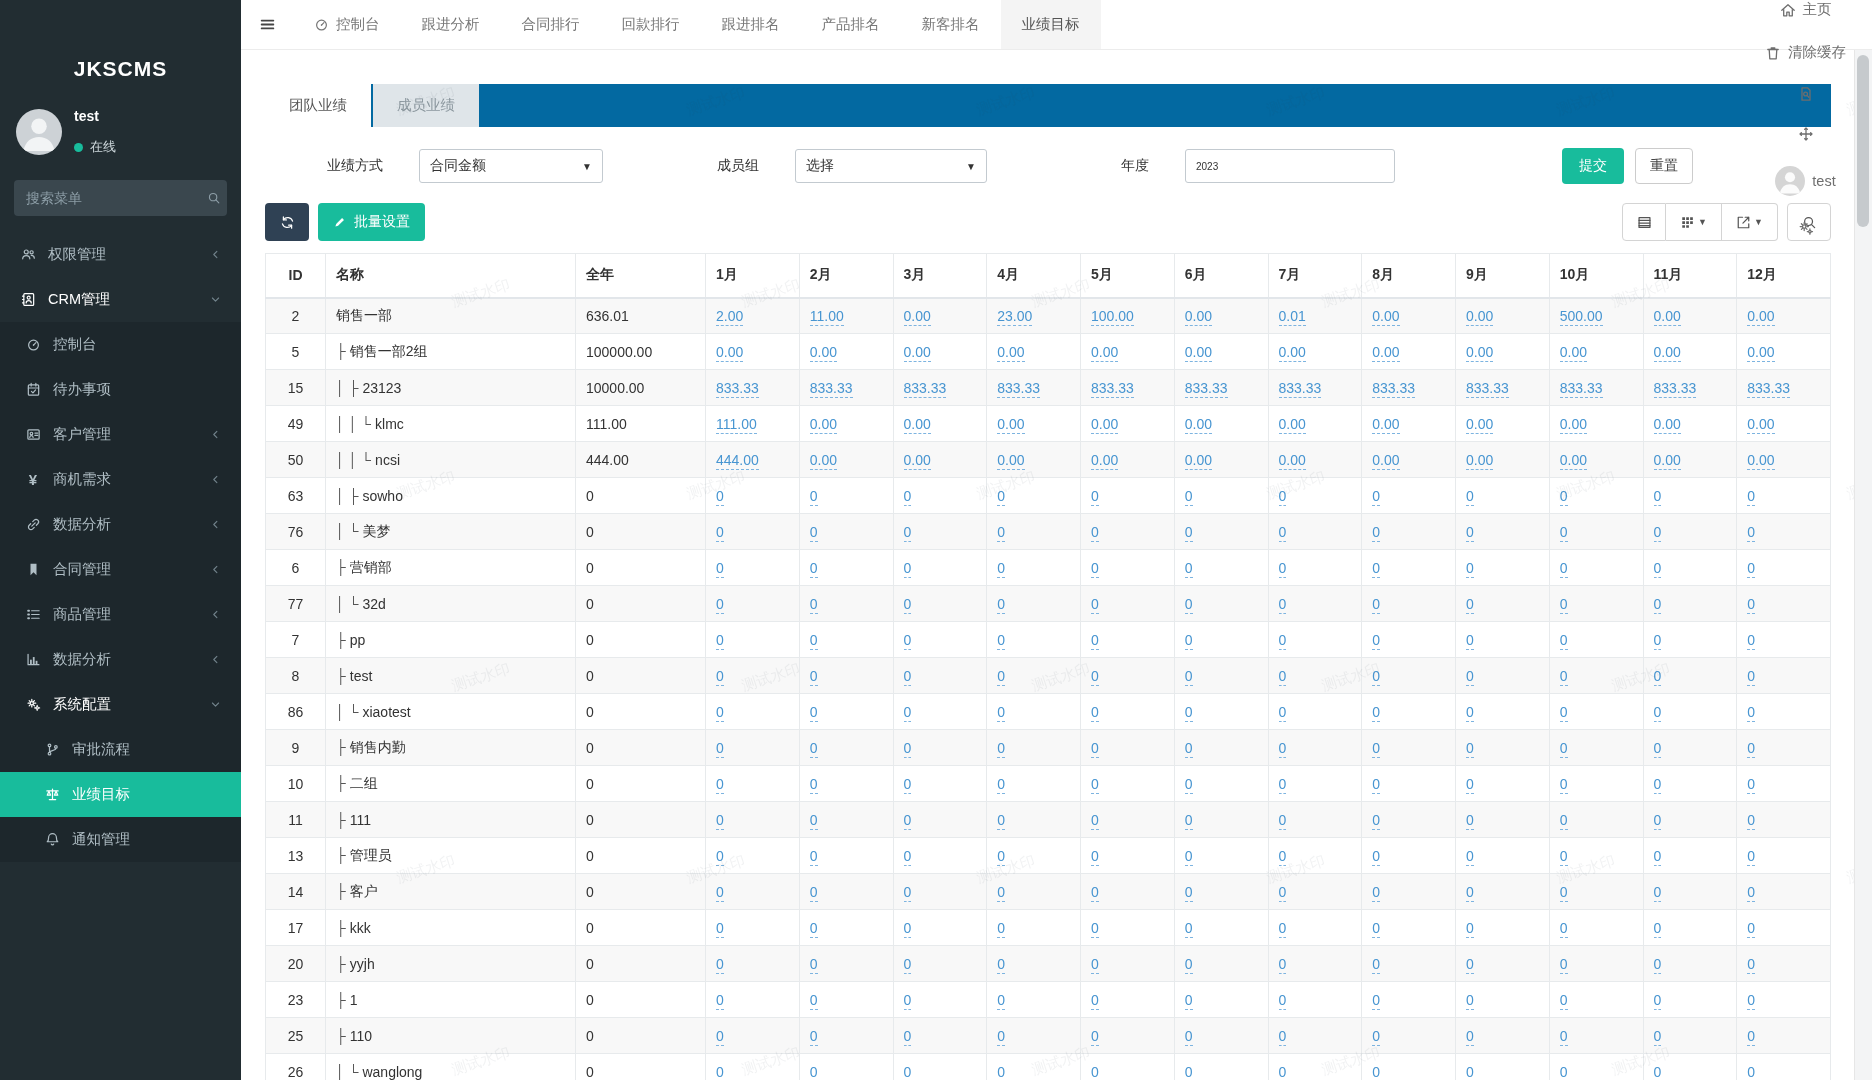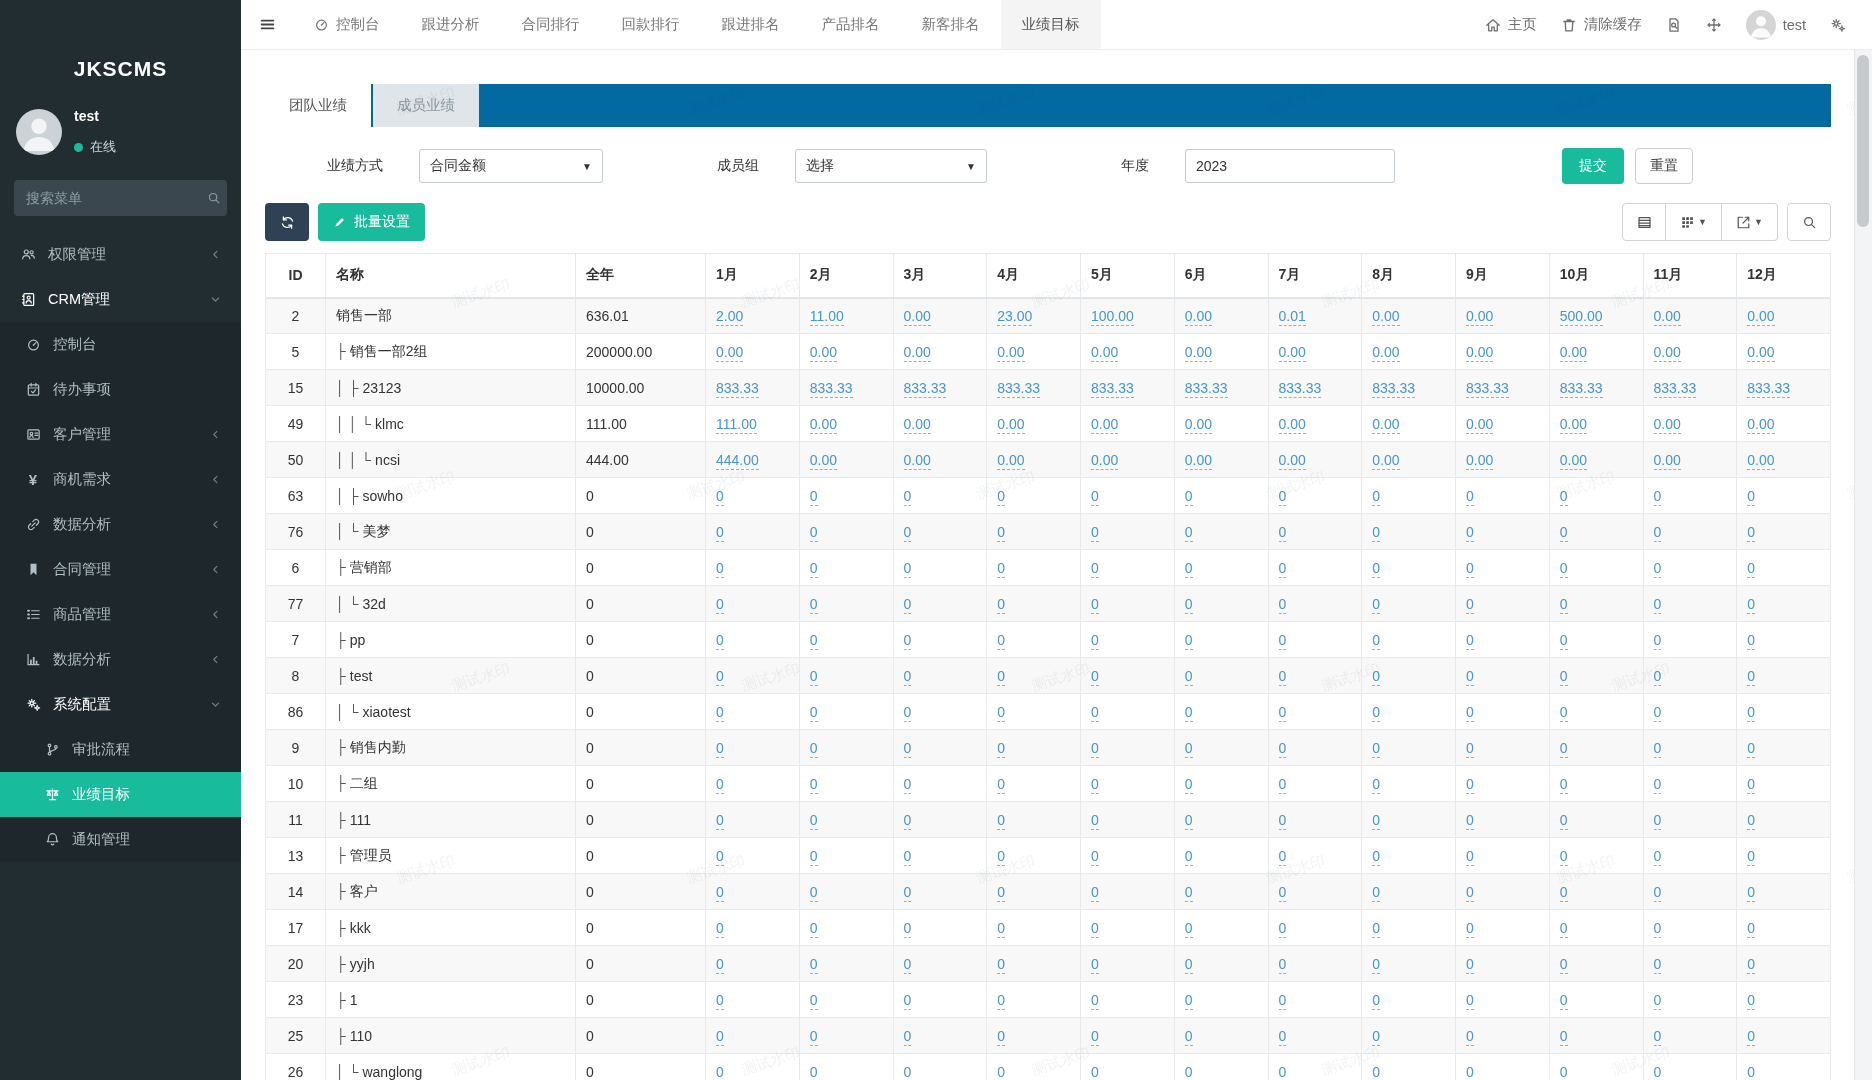--- a/index.html
+++ b/index.html
@@ -33,40 +33,40 @@
   .menu li.active { background:#18bc9c; color:#fff; }
 
   
   .navbar { position:fixed; left:241px; right:0; top:0; height:50px; background:#fff; border-bottom:1px solid #ececec;
     display:flex; align-items:stretch; z-index:15; }
   .hamburger { width:52px; display:flex; align-items:center; justify-content:center; color:#444; font-size:17px; cursor:pointer; }
   .nav-items { display:flex; align-items:stretch; }
   .nav-item { display:flex; align-items:center; padding:0 21px; color:#777; cursor:pointer; font-size:14.5px; white-space:nowrap; }
   .nav-item .icn { margin-right:7px; font-size:15px; }
   .nav-item.active { background:#f4f4f4; color:#555; }
-  .nav-right { margin-left:auto; display:flex; align-items:center; padding-right:26px; gap:24px; color:#6e6e6e; }
+  .nav-right { margin-left:auto; display:flex; align-items:center; padding-right:26px; gap:24px; color:#6e6e6e;flex-direction:column; }
   .nav-right .nritem { display:flex; align-items:center; gap:7px; cursor:pointer; font-size:14.5px; }
   .nav-right .icn { font-size:16px; }
   .avatar-sm { width:30px; height:30px; border-radius:50%; background:#d5d5d5; overflow:hidden; flex:none; }
 
   
   .main { position:absolute; left:241px; top:50px; right:18px; bottom:0; overflow:hidden; }
   .content { padding:34px 23px 0 24px; }
   .tabbar { background:#0369a1; display:flex; align-items:stretch; height:43px; }
   .tab { padding:0 24px; display:flex; align-items:center; font-size:14.5px; color:#8b979e; background:#dfe5e9; cursor:pointer; margin-right:2px; }
   .tab.active { background:#fff; color:#555; }
   .filter-row { background:#fff; display:flex; align-items:center; padding:21px 0 14px; }
   .flabel { color:#333; margin-right:36px; white-space:nowrap; }
   .fg1 { margin-left:62px; } .fg2 { margin-left:114px; } .fg3 { margin-left:134px; }
   .fgroup { display:flex; align-items:center; }
   .fake-select { height:34px; border:1px solid #c3cad0; background:#fff; display:flex; align-items:center;
     padding:0 10px; border-radius:3px; cursor:pointer; color:#333; }
   .fake-select .caret { margin-left:auto; font-size:10px; color:#333; }
   .w200 { width:184px; } .w192 { width:192px; }
-  .year-input { width:210px; height:34px; border:1px solid #c3cad0; border-radius:3px; padding:0 10px; font-size:14px; color:#333; outline:none; }
+  .year-input { width:210px; height:34px; border:1px solid #c3cad0; border-radius:3px; padding:0 10px; font-size:10px; color:#333; outline:none; }
   .fbtns { margin-left:auto; margin-right:138px; display:flex; gap:11px; }
   .btn { border:none; border-radius:4px; font-size:14px; cursor:pointer; font-family:inherit; }
   .btn-submit { background:#18bc9c; color:#fff; padding:8px 17px; }
   .btn-reset { background:#fff; color:#444; border:1px solid #ccc; padding:8px 14px; }
 
   .toolbar { display:flex; align-items:center; margin-top:5px; }
   .btn-refresh { width:44px; height:38px; background:#2f4154; color:#fff; border-radius:4px; display:flex; align-items:center; justify-content:center; font-size:15px; }
   .btn-batch { margin-left:9px; height:38px; background:#18bc9c; color:#fff; border-radius:4px; display:flex; align-items:center; padding:0 15px; gap:8px; }
   .btn-batch .icn { font-size:13px; }
   .tool-right { margin-left:auto; display:flex; align-items:center; }
@@ -538,21 +538,21 @@
               <td><span class="editable">0.01</span></td>
               <td><span class="editable">0.00</span></td>
               <td><span class="editable">0.00</span></td>
               <td><span class="editable">500.00</span></td>
               <td><span class="editable">0.00</span></td>
               <td><span class="editable">0.00</span></td>
             </tr>
             <tr>
               <td class="c-id">5</td>
               <td><span class="prefix">├ </span>销售一部2组</td>
-              <td>200000.00</td>
+              <td>100000.00</td>
               <td><span class="editable">0.00</span></td>
               <td><span class="editable">0.00</span></td>
               <td><span class="editable">0.00</span></td>
               <td><span class="editable">0.00</span></td>
               <td><span class="editable">0.00</span></td>
               <td><span class="editable">0.00</span></td>
               <td><span class="editable">0.00</span></td>
               <td><span class="editable">0.00</span></td>
               <td><span class="editable">0.00</span></td>
               <td><span class="editable">0.00</span></td>

